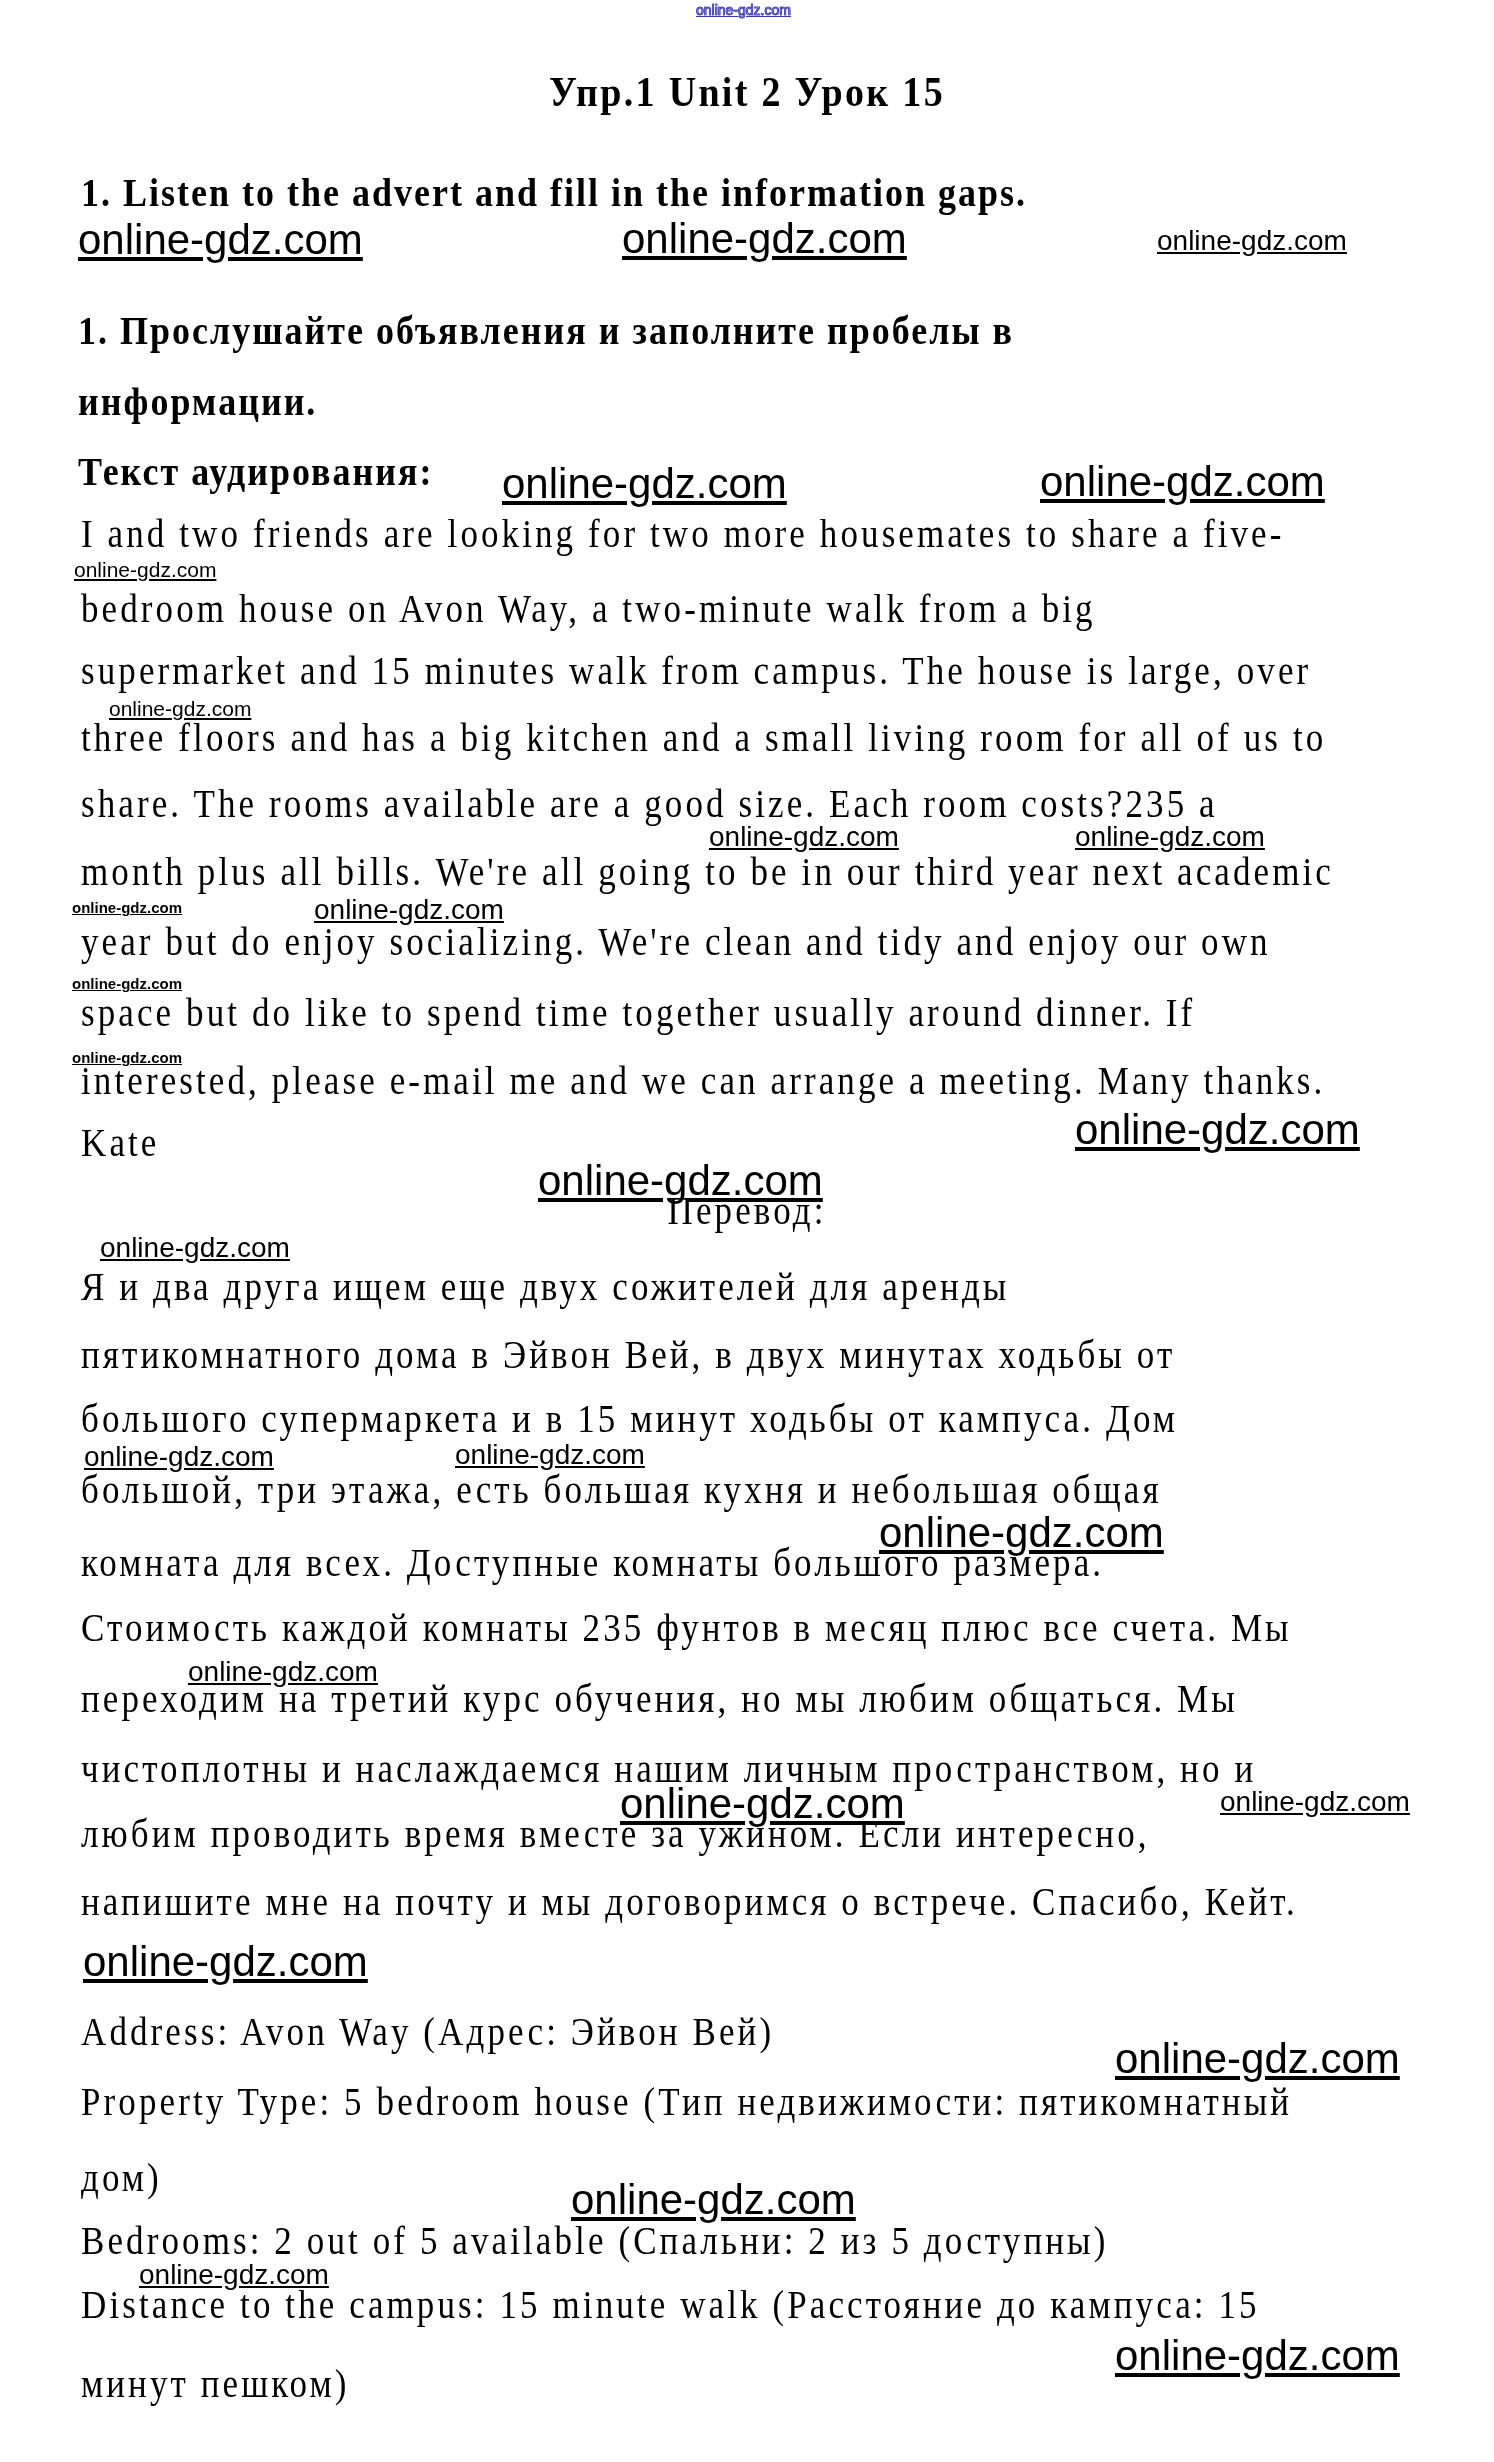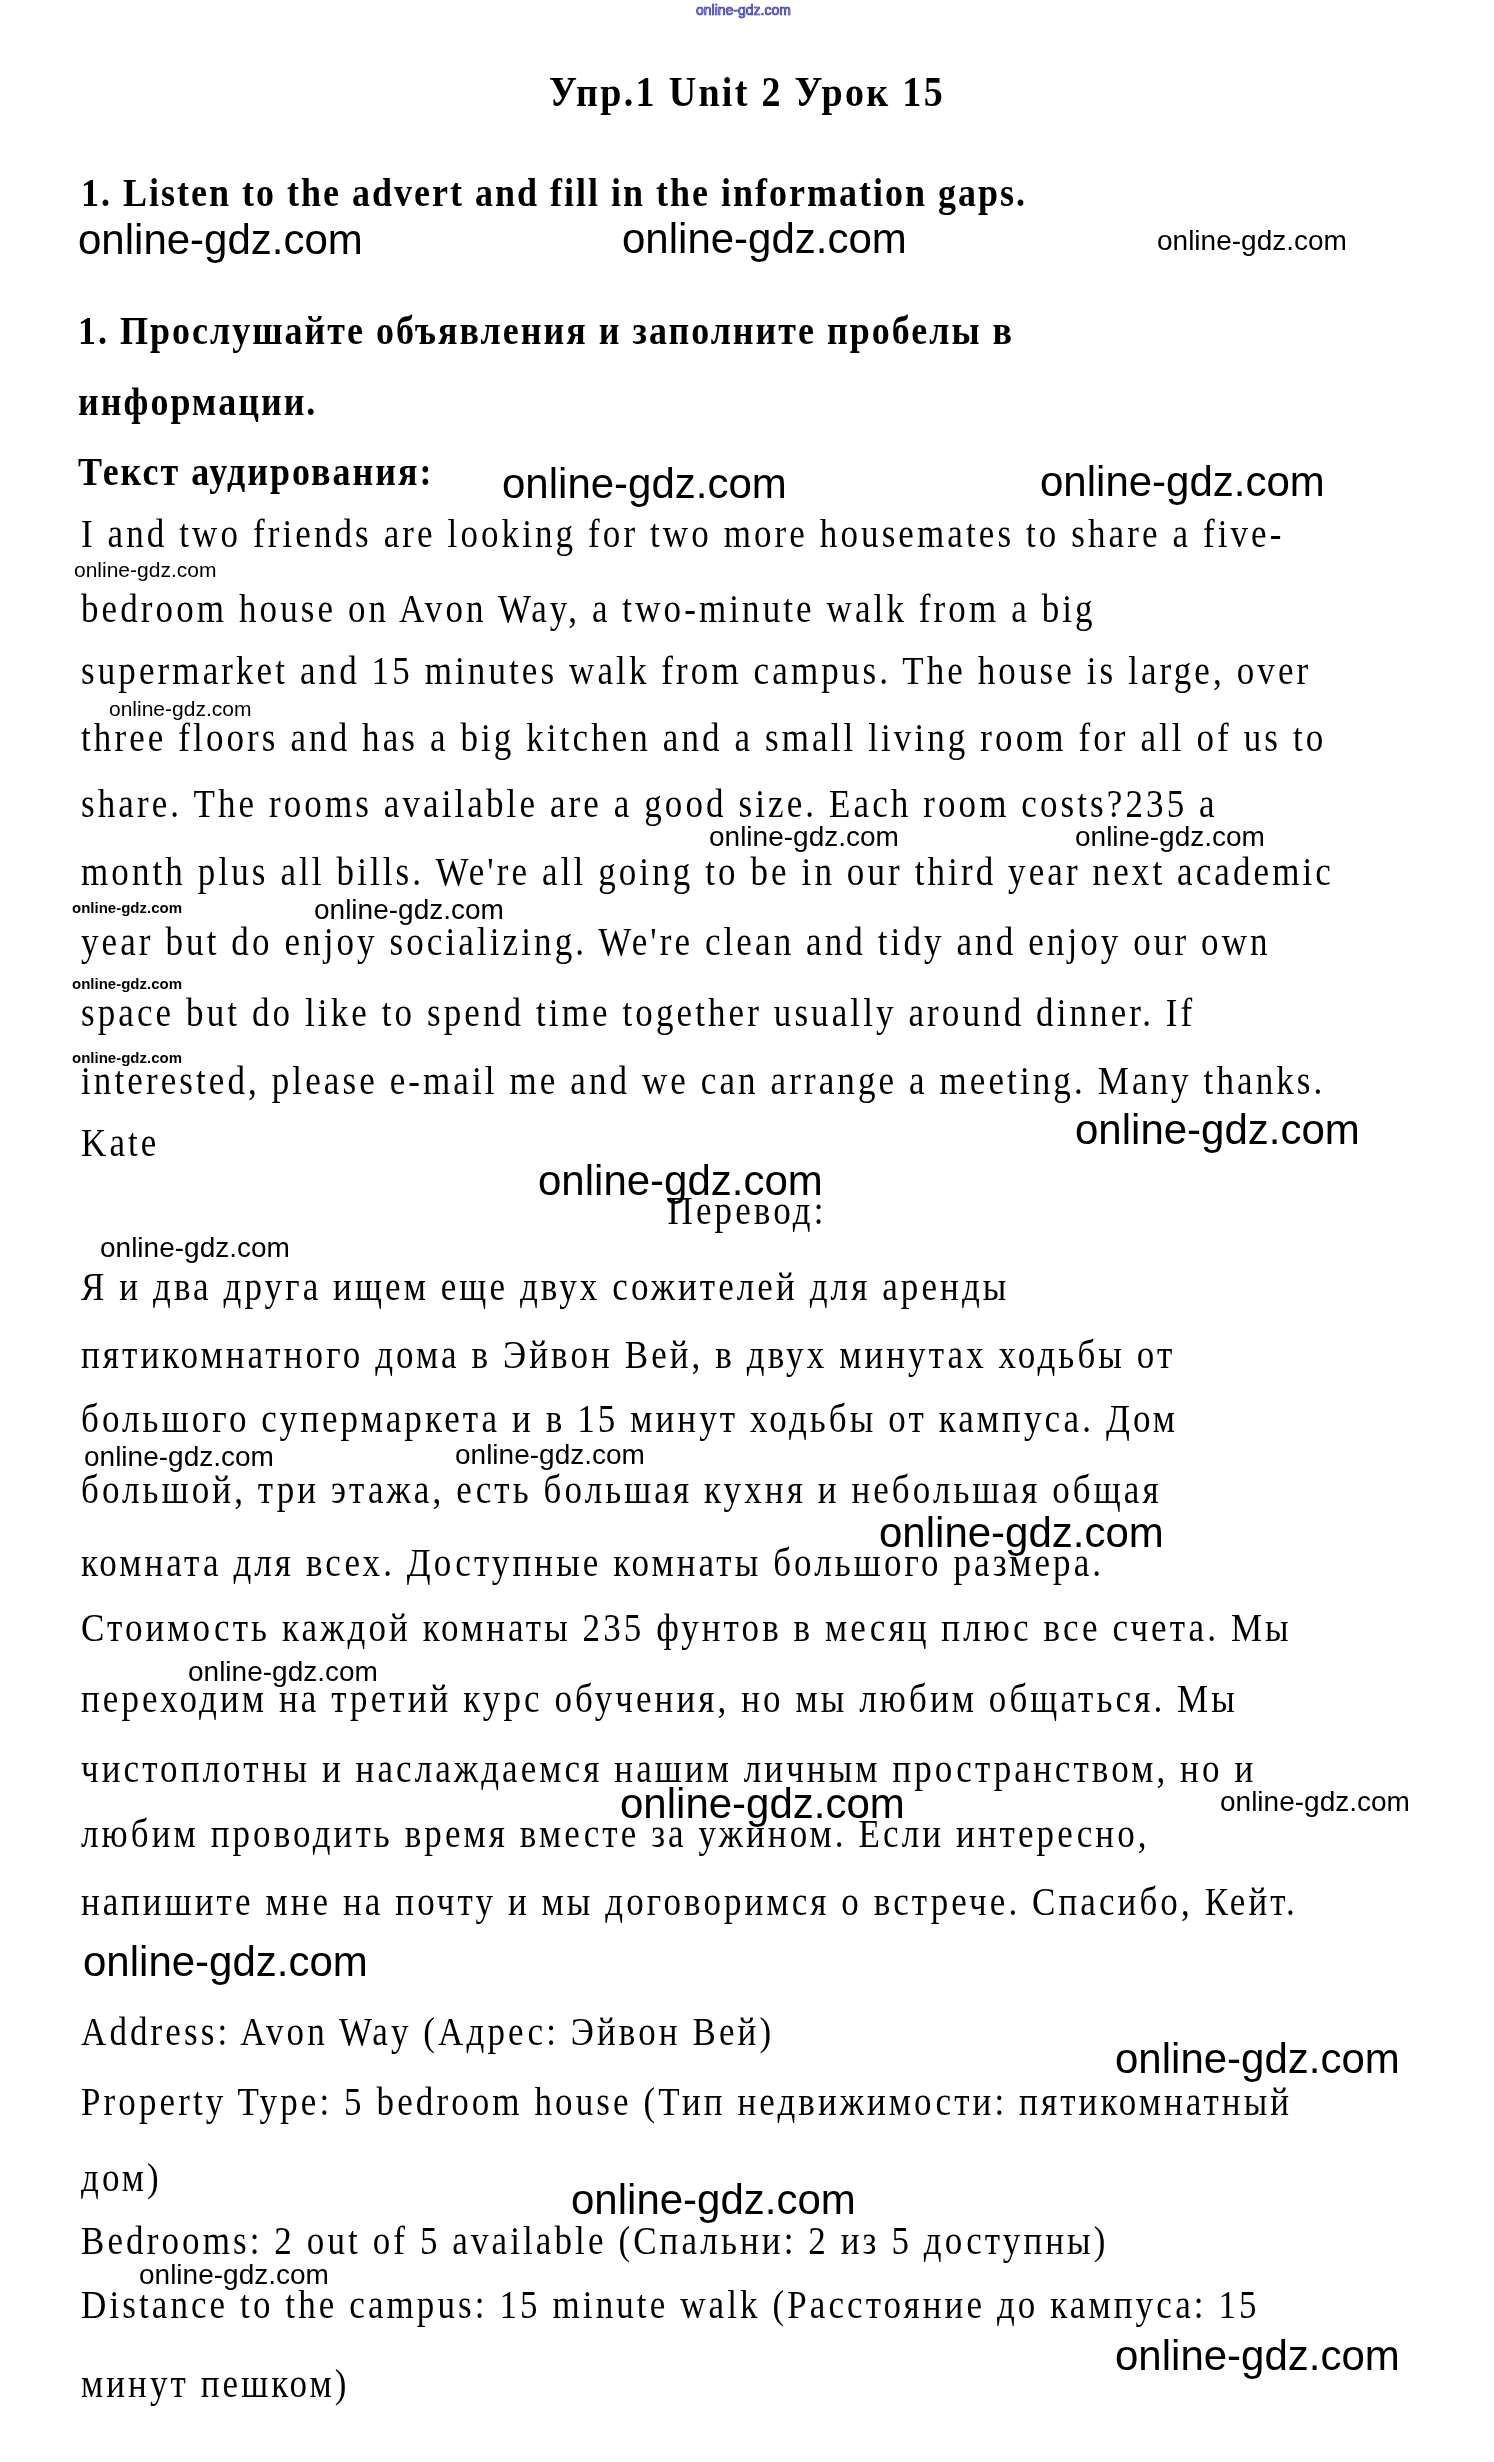--- a/index.html
+++ b/index.html
@@ -14,21 +14,21 @@
   }
   .t { position: absolute; white-space: nowrap; line-height: 1; }
 
   
   .line  { font-size: 35px; letter-spacing: 3.1px; transform: scaleY(1.12); transform-origin: left top; }
   .h     { font-size: 36px; font-weight: bold; letter-spacing: 2px; transform: scaleY(1.12); transform-origin: left top; }
   .title { font-size: 38px; font-weight: bold; letter-spacing: 2.3px; left: 0; width: 100%; text-align: center; transform: scaleY(1.12); transform-origin: center top; }
   .center{ left: 0; width: 100%; text-align: center; transform: scaleY(1.12); transform-origin: center top; }
 
   
-  .wm    { position: absolute; white-space: nowrap; line-height: 1; font-family: "Liberation Sans", sans-serif; color: #000000; }
+  .wm    { position: absolute; white-space: nowrap; line-height: 1; font-family: "Liberation Sans", sans-serif; color: #000000; text-decoration: underline; }
   .wm-xl { font-size: 42px; }
   .wm-md { font-size: 28px; }
   .wm-sm { font-size: 21px; }
   .wm-xs { font-size: 15px; font-weight: bold; }
   .wm-top{
     font-size: 14px;
     color: #a9a9ea;
     -webkit-text-stroke: 0.7px #3b3bb0;
     text-shadow: 0 0 0.8px #3b3bb0;
   }

